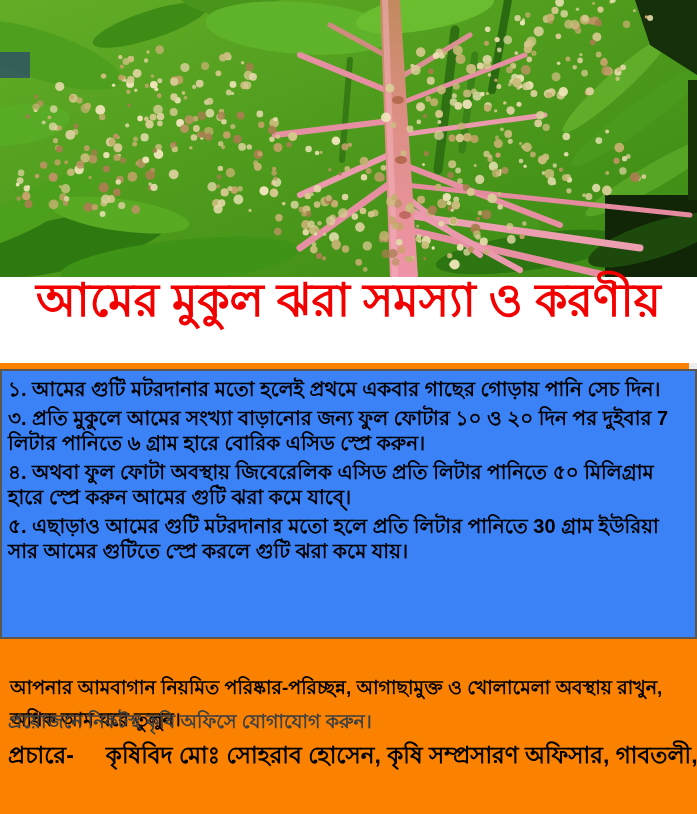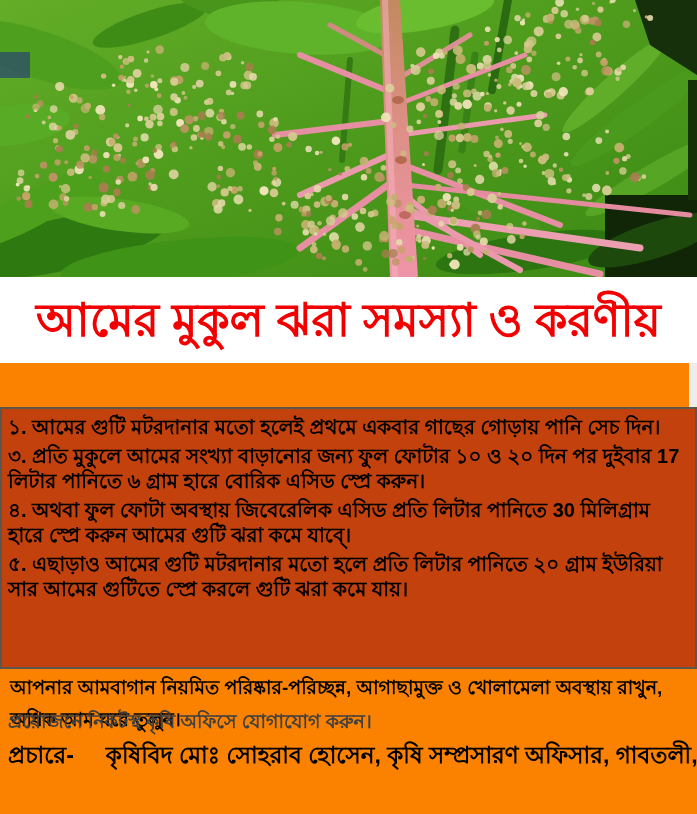--- a/index.html
+++ b/index.html
@@ -5,28 +5,28 @@
   html,body{margin:0;padding:0;}
   body{font-family:"Liberation Sans","DejaVu Sans",sans-serif;}
   #poster{position:relative;width:697px;height:814px;overflow:hidden;background:#fa8200;}
 
   
   .photo{position:absolute;top:0;left:0;width:697px;height:277px;overflow:hidden;}
   .photo svg{display:block;}
 
   
   .title-band{position:absolute;top:277px;left:0;width:697px;height:86px;background:#ffffff;
-              display:flex;align-items:center;justify-content:center;border-bottom:1px solid #f3c9a2;}
+              display:flex;align-items:flex-start;justify-content:center;border-bottom:1px solid #f3c9a2;}
   .poster-title{color:#f20000;font-size:46px;font-weight:bold;white-space:nowrap;line-height:1;}
 
   
   .orange-section{position:absolute;top:363px;left:0;width:697px;height:451px;background:#fa8200;}
 
   .advice-box{position:absolute;top:6px;left:0;width:681px;height:248px;
-              border:2px solid #5d564c;background:#c2410c;padding:6px 6px 4px 6px;margin-top:38px;}
+              border:2px solid #5d564c;background:#3b82f6;padding:6px 6px 12px 6px;}
   .advice-list{list-style:none;margin:0;padding:0;}
   .advice-list li{font-size:20px;font-weight:bold;color:#000;line-height:25px;margin:0 0 4px 0;}
 
   .box-side-strip{position:absolute;top:0;left:689px;width:8px;height:261px;background:#ededed;}
 
   .care-note{position:absolute;top:303px;left:10px;right:8px;font-size:19px;font-weight:bold;color:#000;line-height:32px;margin-top:6px;}
   .contact-note{position:absolute;top:336px;left:8px;right:8px;font-size:19px;font-weight:bold;color:#404040;margin-top:8px;}
   .credit-line{position:absolute;top:374px;left:8px;right:4px;font-size:23px;font-weight:bold;color:#000;white-space:nowrap;}
   .credit-label{display:inline-block;margin-right:32px;}
 </style>
@@ -662,23 +662,23 @@
     <div class="poster-title">আমের মুকুল ঝরা সমস্যা ও করণীয়</div>
   </div>
 
   <div class="orange-section">
 
     <div class="box-side-strip"></div>
 
     <div class="advice-box">
       <ul class="advice-list">
         <li>১. আমের গুটি মটরদানার মতো হলেই প্রথমে একবার গাছের গোড়ায় পানি সেচ দিন।</li>
-        <li>৩.  প্রতি মুকুলে আমের সংখ্যা বাড়ানোর জন্য ফুল ফোটার ১০ ও ২০ দিন পর দুইবার 17 লিটার পানিতে ৬ গ্রাম হারে বোরিক এসিড স্প্রে করুন।</li>
-        <li>৪. অথবা ফুল ফোটা অবস্থায় জিবেরেলিক এসিড প্রতি লিটার পানিতে 30 মিলিগ্রাম হারে স্প্রে করুন আমের গুটি ঝরা কমে যাবে্।</li>
-        <li>৫. এছাড়াও আমের গুটি মটরদানার মতো হলে প্রতি লিটার পানিতে ২০ গ্রাম ইউরিয়া সার আমের গুটিতে স্প্রে করলে গুটি ঝরা কমে যায়।</li>
+        <li>৩.  প্রতি মুকুলে আমের সংখ্যা বাড়ানোর জন্য ফুল ফোটার ১০ ও ২০ দিন পর দুইবার 7 লিটার পানিতে ৬ গ্রাম হারে বোরিক এসিড স্প্রে করুন।</li>
+        <li>৪. অথবা ফুল ফোটা অবস্থায় জিবেরেলিক এসিড প্রতি লিটার পানিতে ৫০ মিলিগ্রাম হারে স্প্রে করুন আমের গুটি ঝরা কমে যাবে্।</li>
+        <li>৫. এছাড়াও আমের গুটি মটরদানার মতো হলে প্রতি লিটার পানিতে 30 গ্রাম ইউরিয়া সার আমের গুটিতে স্প্রে করলে গুটি ঝরা কমে যায়।</li>
       </ul>
     </div>
 
     <div class="care-note">আপনার আমবাগান নিয়মিত পরিষ্কার-পরিচ্ছন্ন, আগাছামুক্ত ও খোলামেলা অবস্থায় রাখুন, অধিক আম ঘরে তুলুন।</div>
     <div class="contact-note">প্রয়োজনে নিকটস্থ কৃষি অফিসে যোগাযোগ করুন।</div>
 
     <div class="credit-line">
       <span class="credit-label">প্রচারে-</span><span>কৃষিবিদ মোঃ সোহরাব হোসেন, কৃষি সম্প্রসারণ অফিসার, গাবতলী, বগুড়া।</span>
     </div>
 

